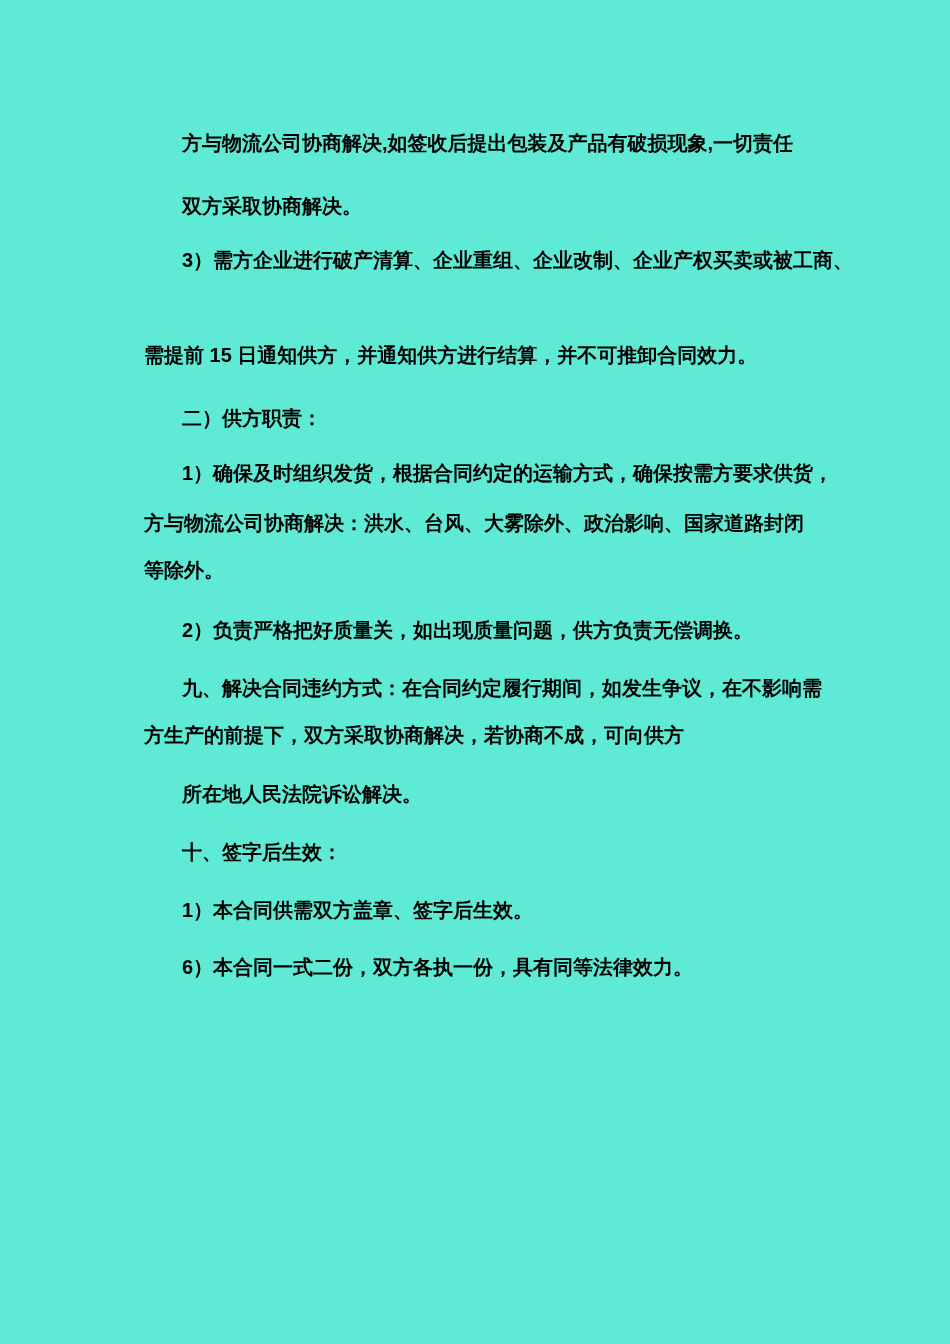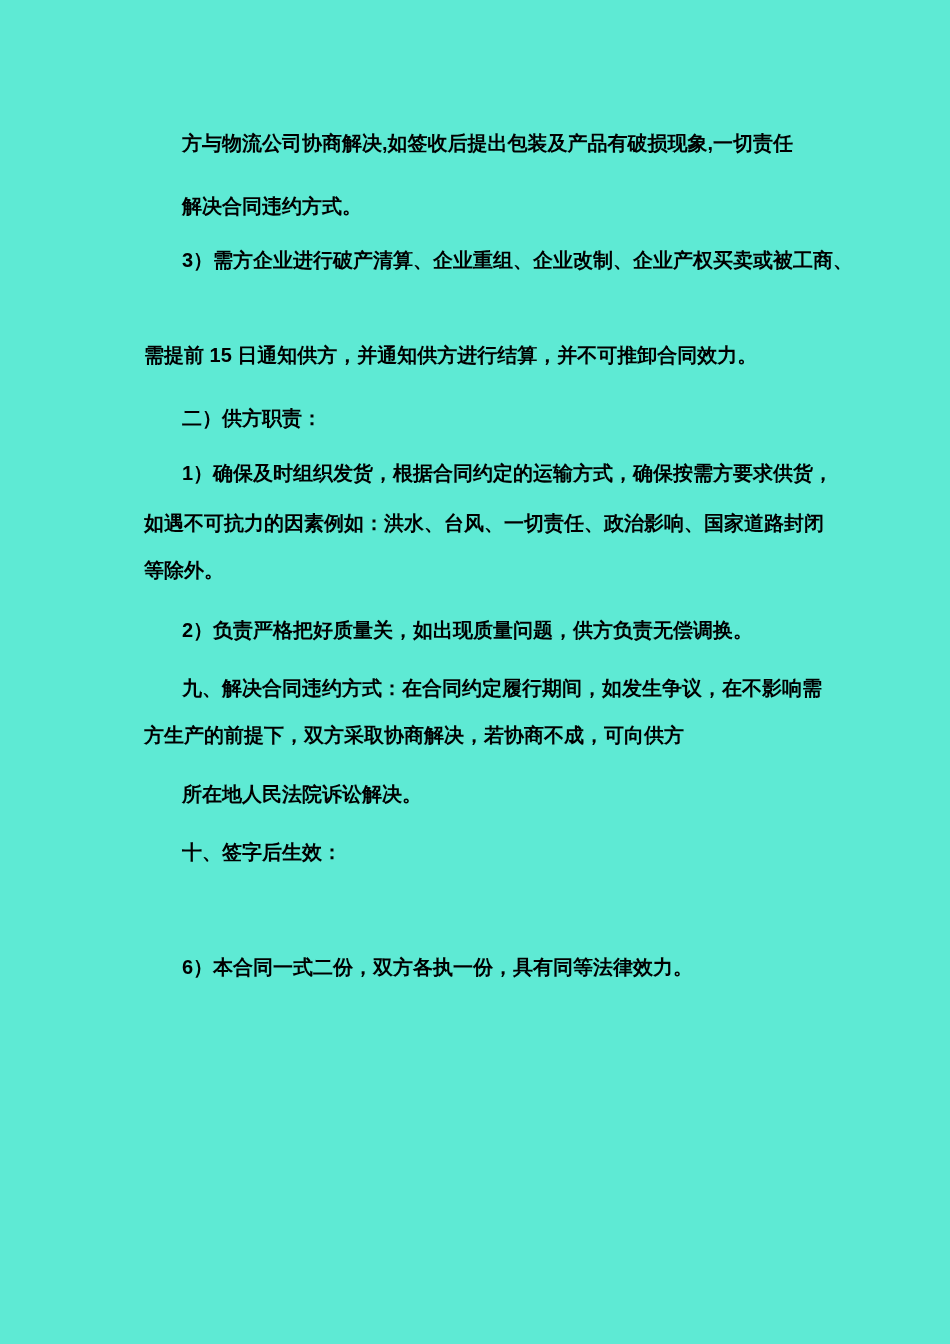--- a/index.html
+++ b/index.html
@@ -27,26 +27,27 @@
   }
   .line.indent {
     left: 182px;
   }
 </style>
 </head>
 <body>
 
 <div class="page">
   <div class="line indent" style="top:130px">方与物流公司协商解决,如签收后提出包装及产品有破损现象,一切责任</div>
-  <div class="line indent" style="top:193px">解决合同违约方式。</div>
+  <div class="line indent" style="top:193px">双方采取协商解决。</div>
   <div class="line indent" style="top:247px">3）需方企业进行破产清算、企业重组、企业改制、企业产权买卖或被工商、</div>
   <div class="line" style="top:342px">需提前 15 日通知供方，并通知供方进行结算，并不可推卸合同效力。</div>
   <div class="line indent" style="top:405px">二）供方职责：</div>
   <div class="line indent" style="top:460px">1）确保及时组织发货，根据合同约定的运输方式，确保按需方要求供货，</div>
-  <div class="line" style="top:510px">如遇不可抗力的因素例如：洪水、台风、一切责任、政治影响、国家道路封闭</div>
+  <div class="line" style="top:510px">方与物流公司协商解决：洪水、台风、大雾除外、政治影响、国家道路封闭</div>
   <div class="line" style="top:557px">等除外。</div>
   <div class="line indent" style="top:617px">2）负责严格把好质量关，如出现质量问题，供方负责无偿调换。</div>
   <div class="line" style="top:722px">方生产的前提下，双方采取协商解决，若协商不成，可向供方</div>
   <div class="line indent" style="top:675px">九、解决合同违约方式：在合同约定履行期间，如发生争议，在不影响需</div>
   <div class="line indent" style="top:781px">所在地人民法院诉讼解决。</div>
   <div class="line indent" style="top:839px">十、签字后生效：</div>
+  <div class="line indent" style="top:897px">1）本合同供需双方盖章、签字后生效。</div>
   <div class="line indent" style="top:954px">6）本合同一式二份，双方各执一份，具有同等法律效力。</div>
 </div>
 
 </body></html>

